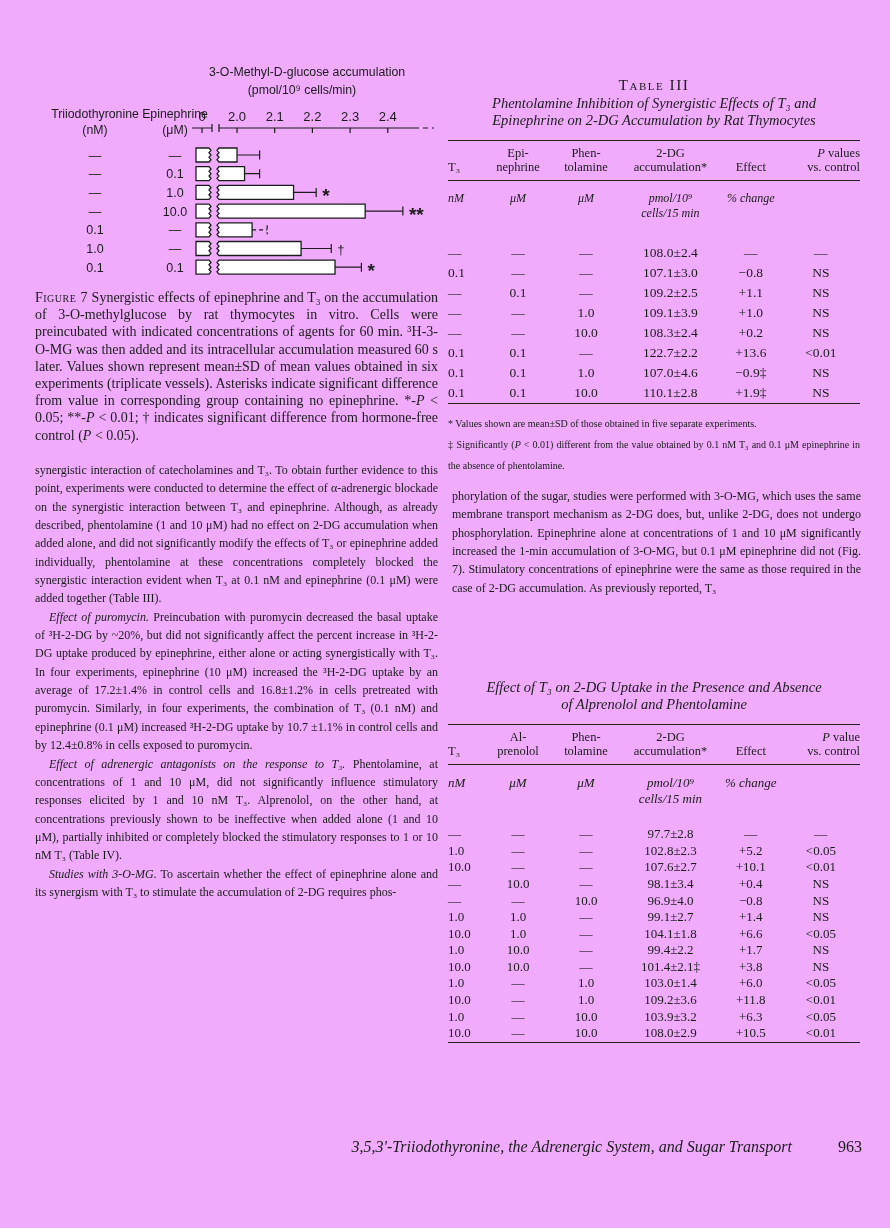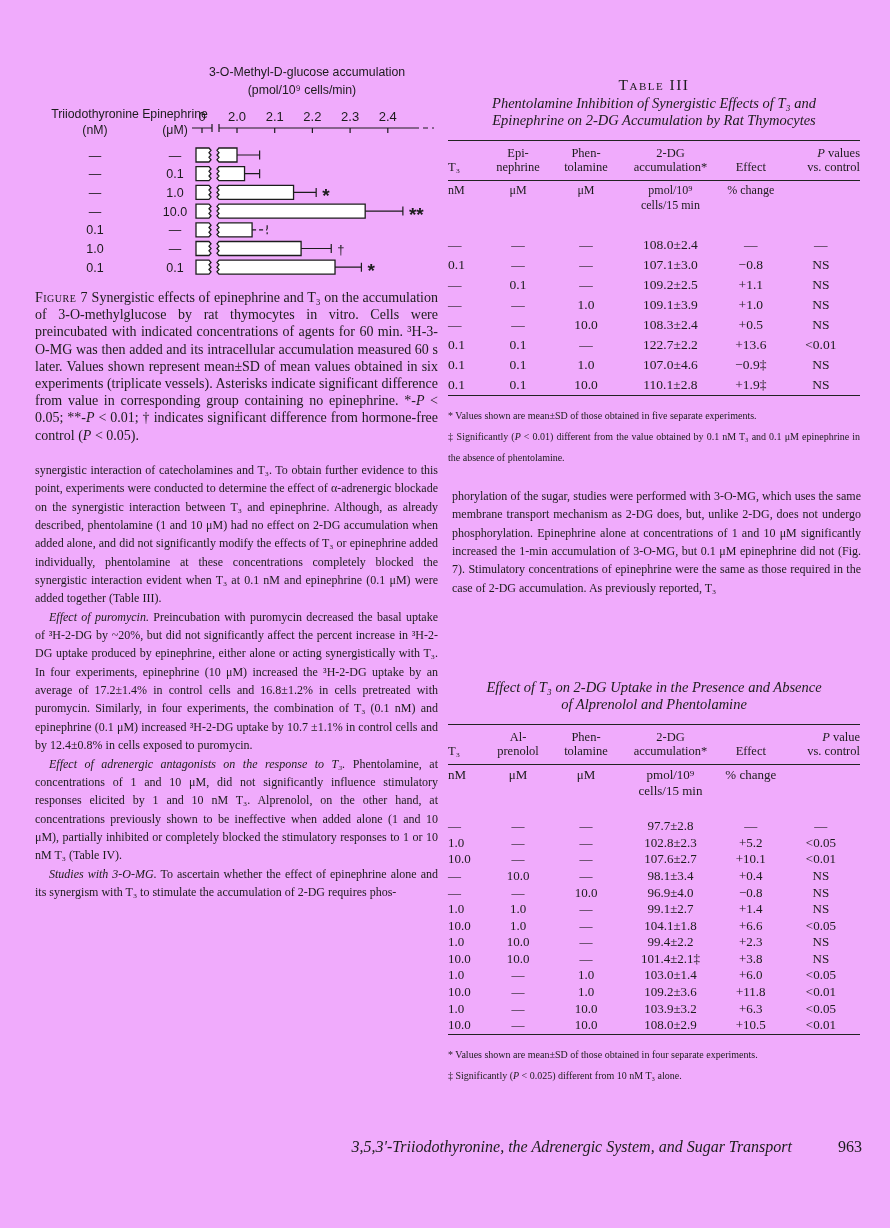--- a/index.html
+++ b/index.html
@@ -30,22 +30,22 @@
   .tbl-title{text-align:center;font-style:italic;font-size:14.5px;line-height:17px;margin-top:1px;}
   .tblwrap table{
     width:100%;border-collapse:collapse;margin-top:11px;
     border-top:1.5px solid #222;border-bottom:1.5px solid #222;
   }
   .tblwrap th{
     font-weight:normal;font-size:12.5px;line-height:1.15;vertical-align:bottom;
     padding:5px 0 5px;border-bottom:1.2px solid #222;white-space:pre-line;text-align:center;
   }
   .tblwrap td{font-size:13.5px;text-align:center;padding:0;}
-  .tblwrap tr.units td{font-size:12px;line-height:1.25;
-    padding-top:2px;padding-bottom:2px;white-space:pre-line;vertical-align:top;}
+  .tblwrap tr.units td{font-style:italic;font-size:12px;line-height:1.25;
+    padding-top:10px;padding-bottom:2px;white-space:pre-line;vertical-align:top;}
   .tblwrap tr.spacer td{height:9px;}
   .tblwrap th:nth-child(1),.tblwrap td:nth-child(1){width:9%;text-align:left;}
   .tblwrap th:nth-child(2),.tblwrap td:nth-child(2){width:16%;}
   .tblwrap th:nth-child(3),.tblwrap td:nth-child(3){width:17%;}
   .tblwrap th:nth-child(4),.tblwrap td:nth-child(4){width:24%;}
   .tblwrap th:nth-child(5),.tblwrap td:nth-child(5){width:15%;}
   .tblwrap th:nth-child(6),.tblwrap td:nth-child(6){width:19%;}
   .tblwrap th:nth-child(6){text-align:right;}
   #table3 tbody td{height:20px;}
   #table4 tbody td{height:16.6px;font-size:13px;}
@@ -200,21 +200,21 @@
             <td>1.0</td>
             <td>109.1±3.9</td>
             <td>+1.0</td>
             <td>NS</td>
           </tr>
           <tr>
             <td>—</td>
             <td>—</td>
             <td>10.0</td>
             <td>108.3±2.4</td>
-            <td>+0.5</td>
+            <td>+0.2</td>
             <td>NS</td>
           </tr>
           <tr>
             <td>0.1</td>
             <td>0.1</td>
             <td>—</td>
             <td>122.7±2.2</td>
             <td>+13.6</td>
             <td>&lt;0.01</td>
           </tr>
@@ -343,21 +343,21 @@
             <td>—</td>
             <td>104.1±1.8</td>
             <td>+6.6</td>
             <td>&lt;0.05</td>
           </tr>
           <tr>
             <td>1.0</td>
             <td>10.0</td>
             <td>—</td>
             <td>99.4±2.2</td>
-            <td>+2.3</td>
+            <td>+1.7</td>
             <td>NS</td>
           </tr>
           <tr>
             <td>10.0</td>
             <td>10.0</td>
             <td>—</td>
             <td>101.4±2.1‡</td>
             <td>+3.8</td>
             <td>NS</td>
           </tr>
@@ -388,23 +388,19 @@
           <tr>
             <td>10.0</td>
             <td>—</td>
             <td>10.0</td>
             <td>108.0±2.9</td>
             <td>+10.5</td>
             <td>&lt;0.01</td>
           </tr>
         </tbody>
       </table>
-    <div class="fnotes">
-        <div class="fnote"><span>* Values shown are mean±SD of those obtained in four separate experiments.</span></div>
-        <div class="fnote"><span>‡ Significantly (</span><span class="i">P</span><span> &lt; 0.025) different from 10 nM T₃ alone.</span></div>
-      </div>
   </div>
 
   <div id="footer">
     <span class="ftitle">3,5,3'-Triiodothyronine, the Adrenergic System, and Sugar Transport</span><span class="fpage">963</span>
   </div>
 
 </div>
 
 </body></html>

